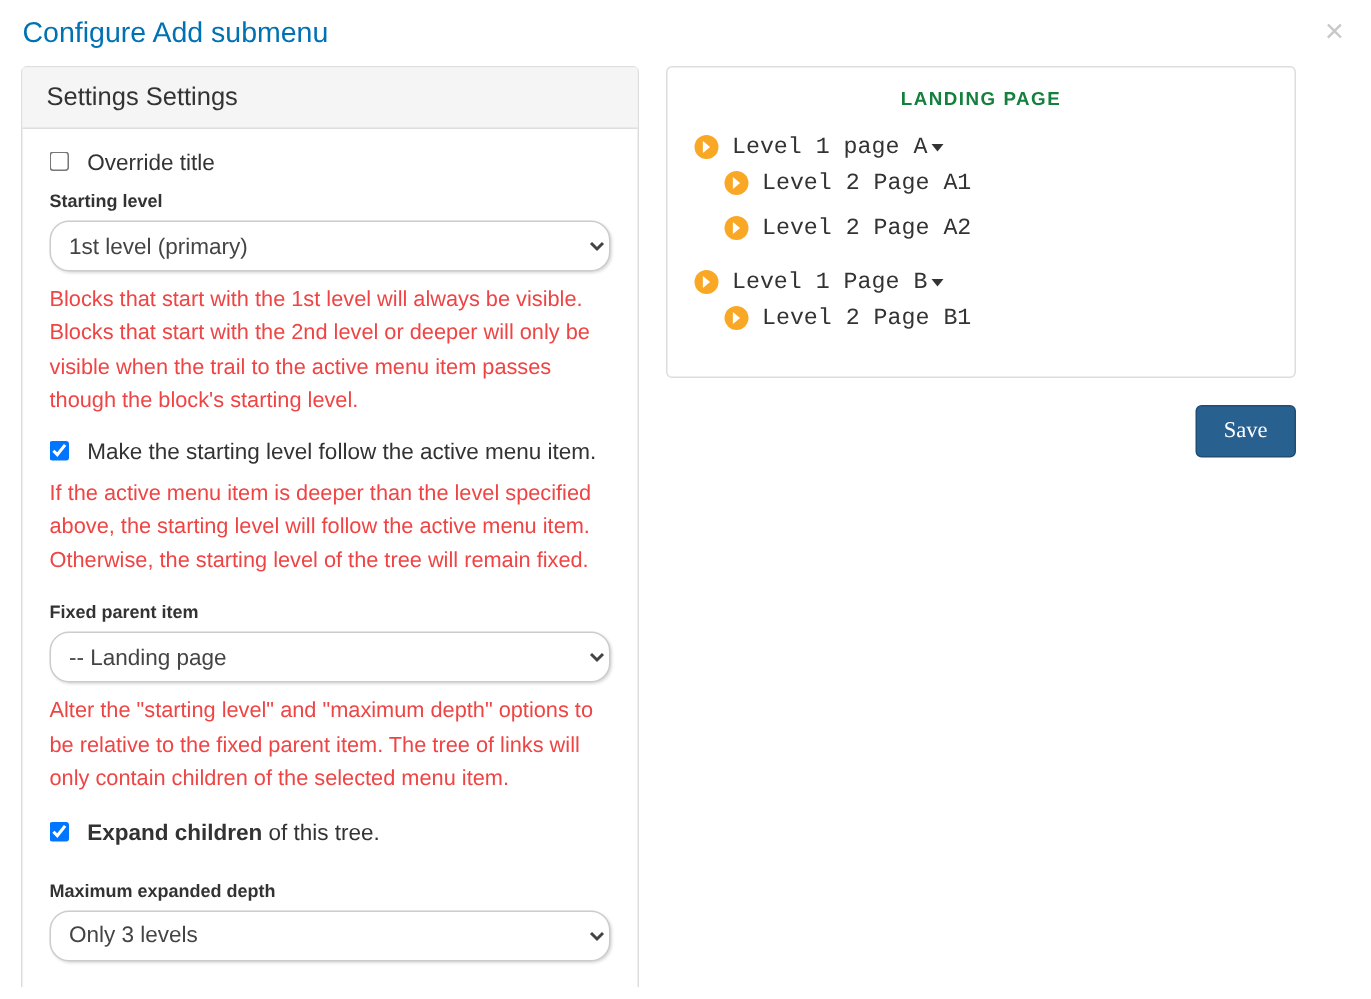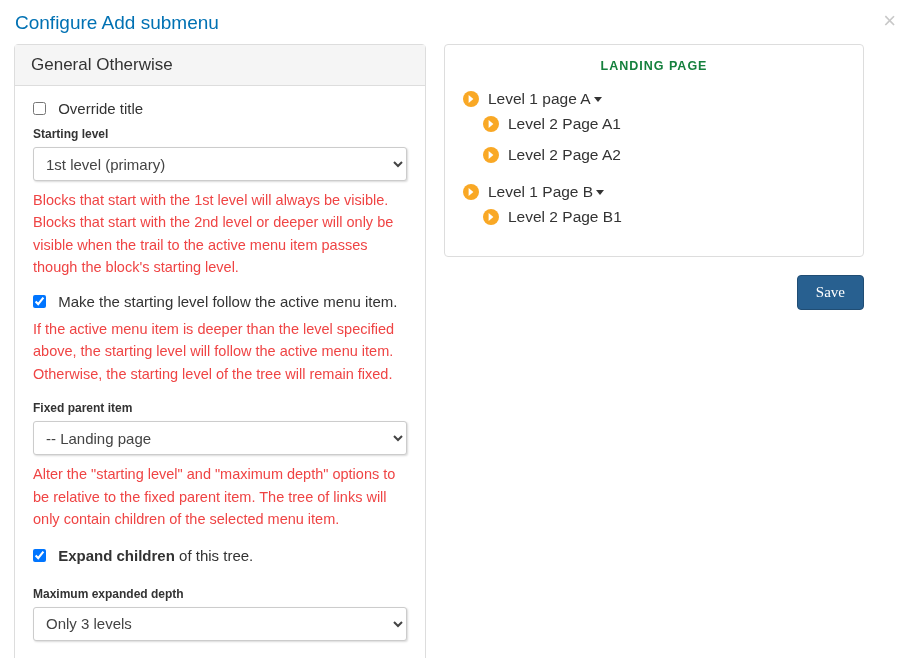--- a/index.html
+++ b/index.html
@@ -15,24 +15,24 @@
 .col-left { flex: 0 0 412px; }
 .col-right { flex: 0 0 420px; display: flex; flex-direction: column; align-items: flex-end; }
 .panel { border: 1px solid #ddd; border-radius: 4px; background: #fff; width: 100%; }
 .panel-head { background: #f5f5f5; border-bottom: 1px solid #ddd; padding: 10px 16px; color: #333; font-size: 17px; }
 .panel-body { padding: 14px 18px 18px; }
 .form-row { margin-bottom: 12px; }
 .checkbox-row { margin-bottom: 6px; }
 .checkbox-row label { cursor: pointer; font-size: 15px; color: #333; }
 .checkbox-row input[type=checkbox] { margin-right: 8px; position: relative; top: 1px; }
 .bold-label { font-weight: 700; color: #333; margin-bottom: 6px; font-size: 12px; }
-.select { width: 100%; height: 34px; padding: 4px 8px; border: 1px solid #ccc; border-radius: 3px; background: #fff; font-size: 15px; color: #444; box-shadow: 1px 1px 2px rgba(0,0,0,0.15); appearance: menulist; }
+.select { width: 100%; height: 34px; padding: 4px 8px; border: 1px solid #ccc; border-radius: 13px; background: #fff; font-size: 15px; color: #444; box-shadow: 1px 1px 2px rgba(0,0,0,0.15); appearance: menulist; }
 .help { color: #ef4444; font-size: 14.5px; line-height: 1.55; margin-top: 8px; }
 .preview-landing { color: #15803d; font-weight: 700; font-size: 12.5px; letter-spacing: 1px; margin-bottom: 10px; text-align: center; }
-.tree ul { list-style: none; padding-left: 20px; }
+.tree ul { list-style: none; padding-left: 20px; font-family: Liberation Mono, monospace; }
 .tree > ul { padding-left: 0; }
 .tree li { padding: 6px 0 6px 0; font-size: 15.5px; }
 .tree a { color: #333; text-decoration: none; display: inline-flex; align-items: center; }
 .arrow-icon { display: inline-flex; width: 16px; height: 16px; background: #f9a825; border-radius: 50%; margin-right: 9px; align-items: center; justify-content: center; flex-shrink: 0; }
 .arrow-icon svg { width: 8px; height: 8px; fill: #fff; }
 .caret { display: inline-block; margin-left: 3px; vertical-align: middle; border-top: 5px solid #333; border-left: 4px solid transparent; border-right: 4px solid transparent; }
 .save-btn { margin-top: 18px; background: #286090; border: 1px solid #204d74; color: #fff; padding: 8px 18px; border-radius: 4px; font-size: 15px; cursor: pointer; font-family: Liberation Serif, serif; }
 .strong-inline { font-weight: 700; }
 </style>
 </head>
@@ -41,21 +41,21 @@
 <div class="modal-header">
   <div class="modal-title">Configure Add submenu</div>
   <span class="close-x">×</span>
 </div>
 
 <div class="content-area">
   <div class="columns">
 
     <div class="col-left">
       <div class="panel">
-        <div class="panel-head">General Otherwise</div>
+        <div class="panel-head">Settings Settings</div>
         <div class="panel-body">
 
           <div class="checkbox-row">
             <label>
               <input type="checkbox" id="cb-override" style="">
               <span>Override title</span>
             </label>
           </div>
 
           <div class="form-row" style="margin-top:10px;">

